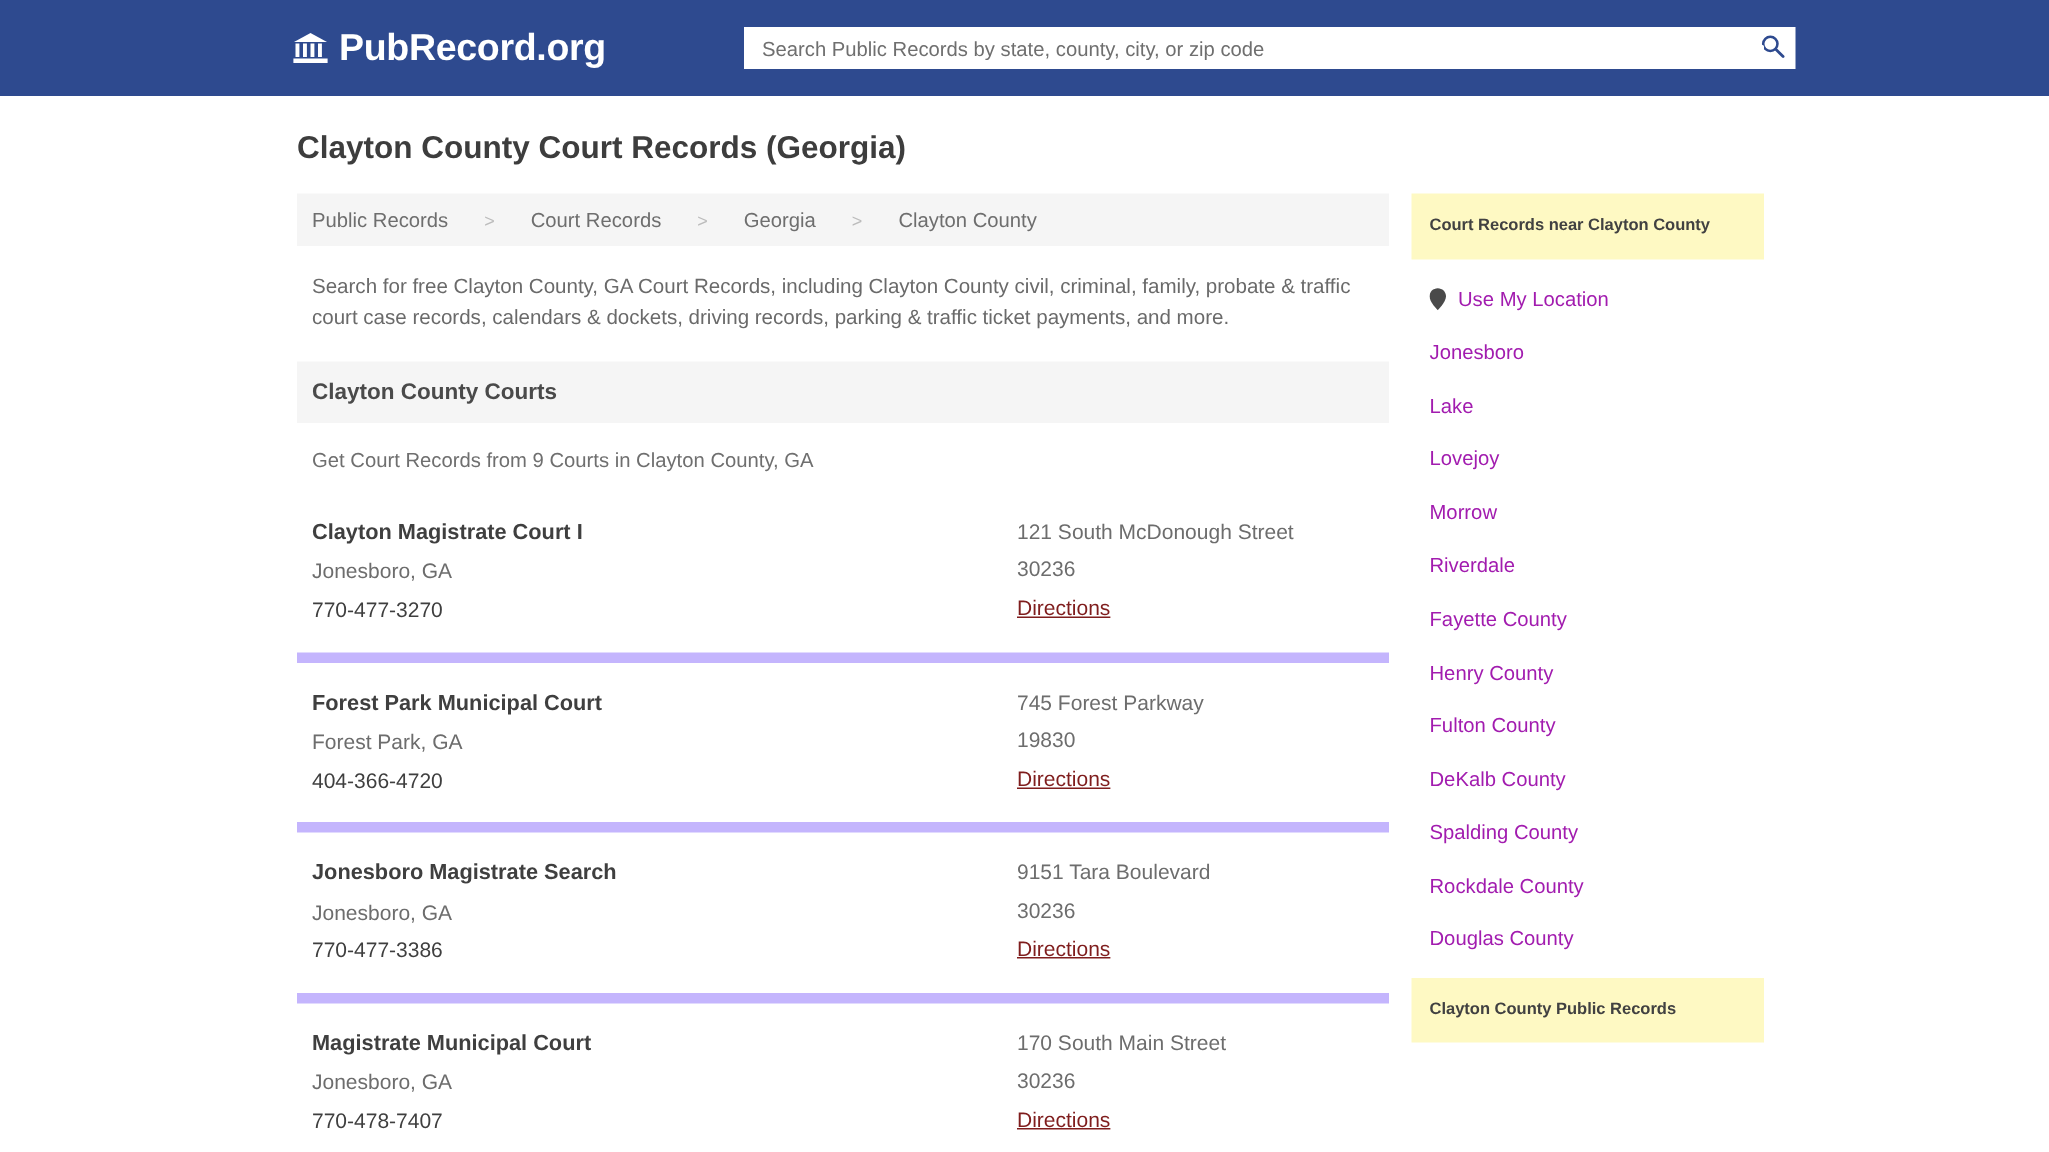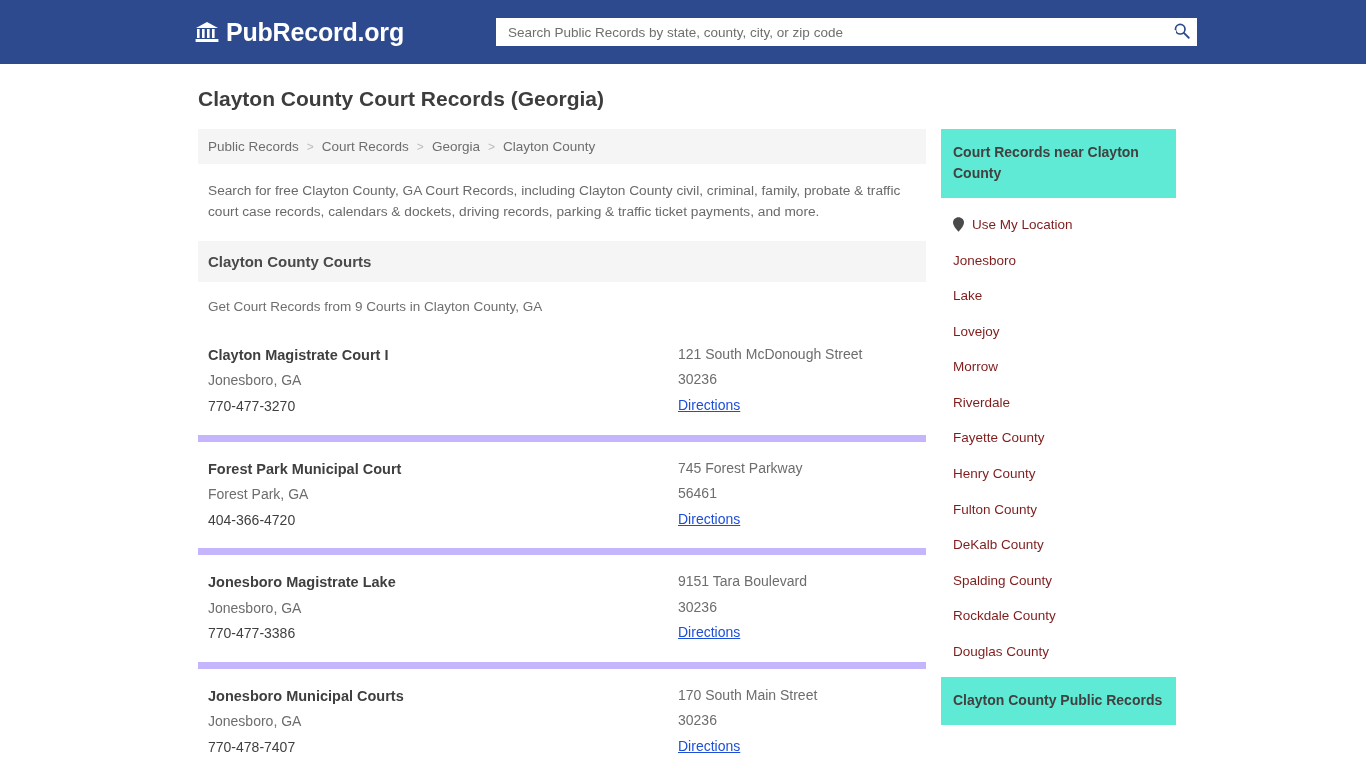--- a/index.html
+++ b/index.html
@@ -129,21 +129,21 @@
 
   
   .breadcrumb {
     background: #f5f5f5;
     padding: 10px 10px 10px 10px;
     font-size: 13.5px;
     color: #777;
     display: flex;
     align-items: center;
     flex-wrap: wrap;
-    gap: 0;
+    gap: 16px;
   }
   .breadcrumb a {
     color: #6e6e6e;
     text-decoration: none;
   }
   .breadcrumb .sep {
     color: #bcbcbc;
     padding: 0 8px;
     font-size: 12px;
   }
@@ -208,43 +208,43 @@
     font-size: 14px;
     color: #6d6d6d;
     line-height: 1.85;
   }
   .court-directions {
     font-size: 14px;
     color: #3f3f3f;
     line-height: 1.85;
   }
   .court-directions a {
-    color: #1d4ed8;
+    color: #7f1d1d;
     text-decoration: underline;
   }
 
   
   .side-box { margin-bottom: 8px; }
   .side-head {
-    background: #5eead4;
+    background: #fef9c3;
     padding: 13px 12px 14px 12px;
-    font-size: 14px;
+    font-size: 11px;
     font-weight: bold;
     color: #414141;
     line-height: 1.5;
   }
   .side-list { list-style: none; margin: 0; padding: 9px 0 0 0; }
   .side-list li { padding: 0; }
   .side-list a {
     display: flex;
     align-items: center;
     gap: 8px;
     padding: 9px 12px 9px 12px;
     font-size: 13.5px;
-    color: #7f1d1d;
+    color: #a21caf;
     text-decoration: none;
     line-height: 1.3;
     text-align: right;
   }
   .pin-icon { width: 11px; height: 15px; flex: 0 0 11px; display:block; }
 </style>
 </head>
 <body>
 
 <div class="site-header">
@@ -323,41 +323,41 @@
           </li>
 
           <li class="court-row">
             <div class="court-left">
               <div class="court-name"><a href="#">Forest Park Municipal Court</a></div>
               <div class="court-city">Forest Park, GA</div>
               <div class="court-phone">404-366-4720</div>
             </div>
             <div class="court-right">
               <div class="court-street">745 Forest Parkway</div>
-              <div class="court-zip">56461</div>
+              <div class="court-zip">19830</div>
               <div class="court-directions"><a href="#">Directions</a></div>
             </div>
           </li>
 
           <li class="court-row">
             <div class="court-left">
-              <div class="court-name"><a href="#">Jonesboro Magistrate Lake</a></div>
+              <div class="court-name"><a href="#">Jonesboro Magistrate Search</a></div>
               <div class="court-city">Jonesboro, GA</div>
               <div class="court-phone">770-477-3386</div>
             </div>
             <div class="court-right">
               <div class="court-street">9151 Tara Boulevard</div>
               <div class="court-zip">30236</div>
               <div class="court-directions"><a href="#">Directions</a></div>
             </div>
           </li>
 
           <li class="court-row">
             <div class="court-left">
-              <div class="court-name"><a href="#">Jonesboro Municipal Courts</a></div>
+              <div class="court-name"><a href="#">Magistrate Municipal Court</a></div>
               <div class="court-city">Jonesboro, GA</div>
               <div class="court-phone">770-478-7407</div>
             </div>
             <div class="court-right">
               <div class="court-street">170 South Main Street</div>
               <div class="court-zip">30236</div>
               <div class="court-directions"><a href="#">Directions</a></div>
             </div>
           </li>
 

